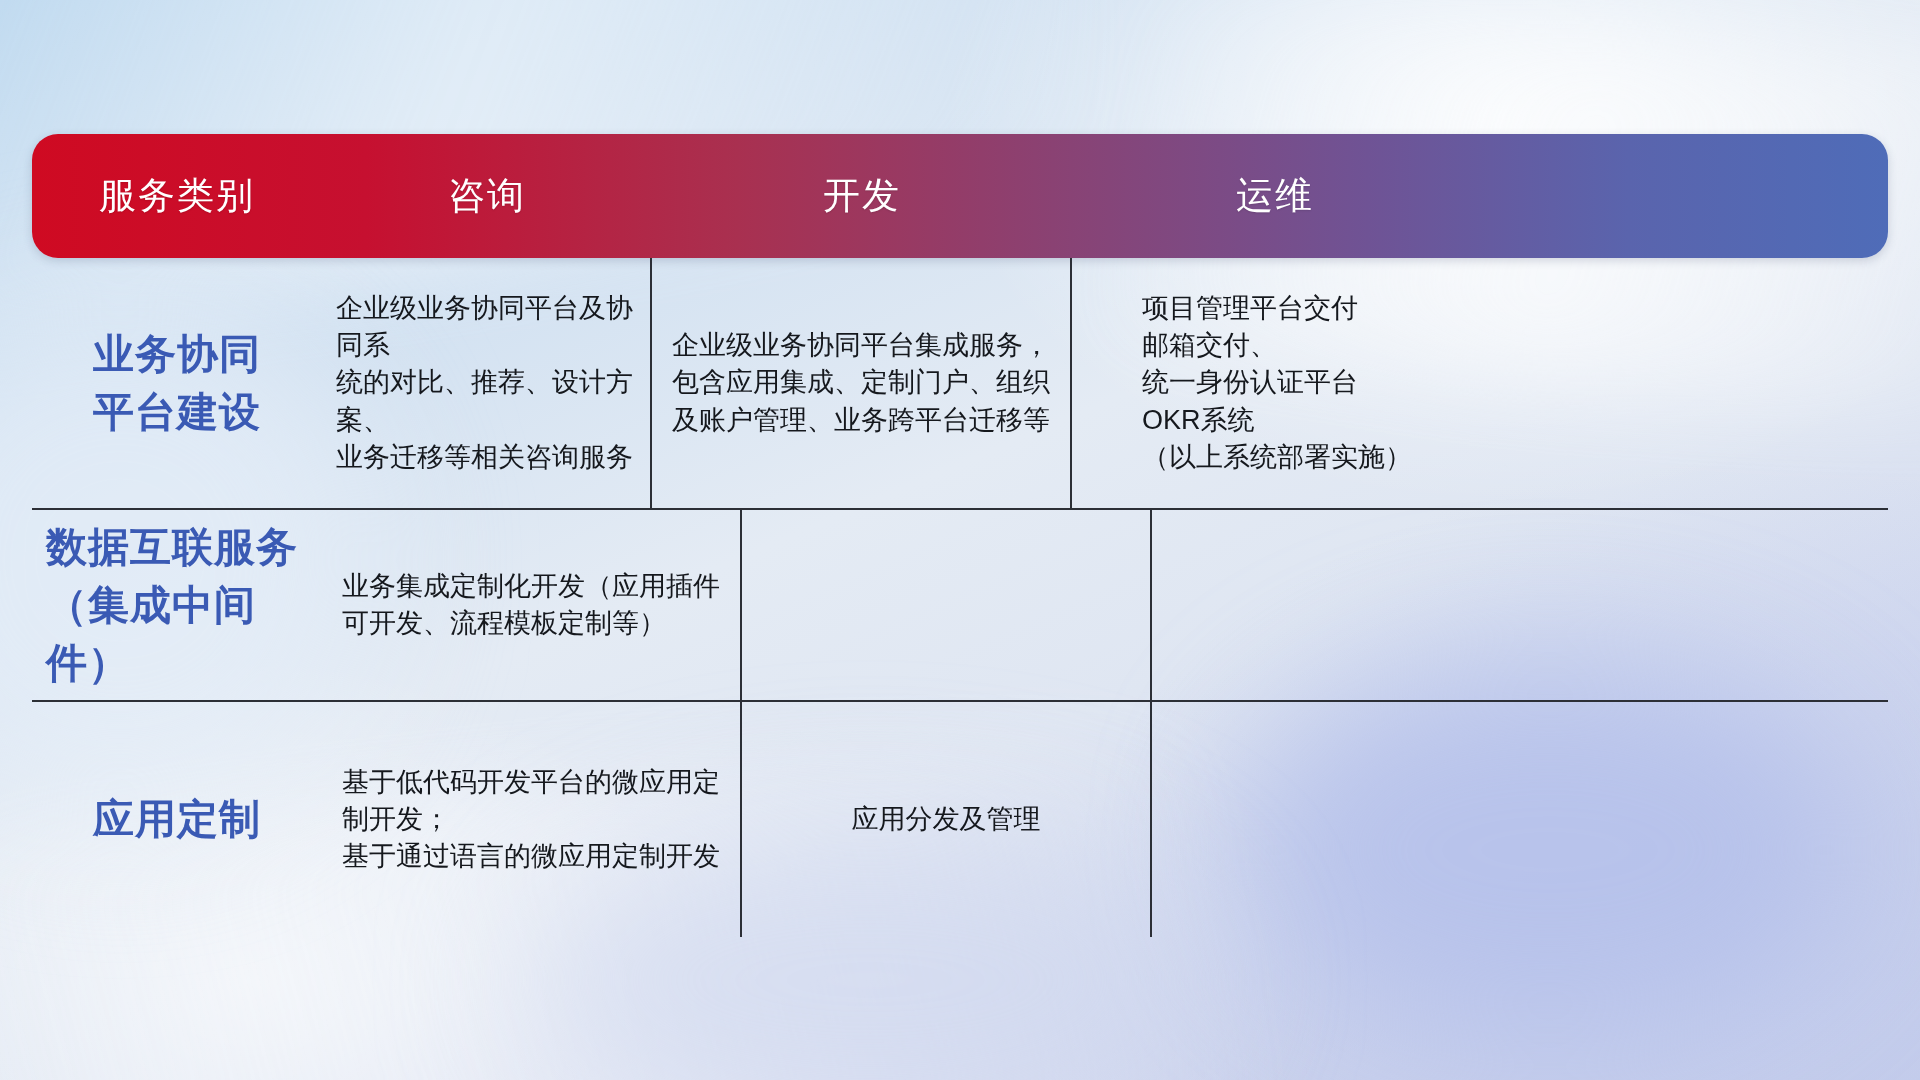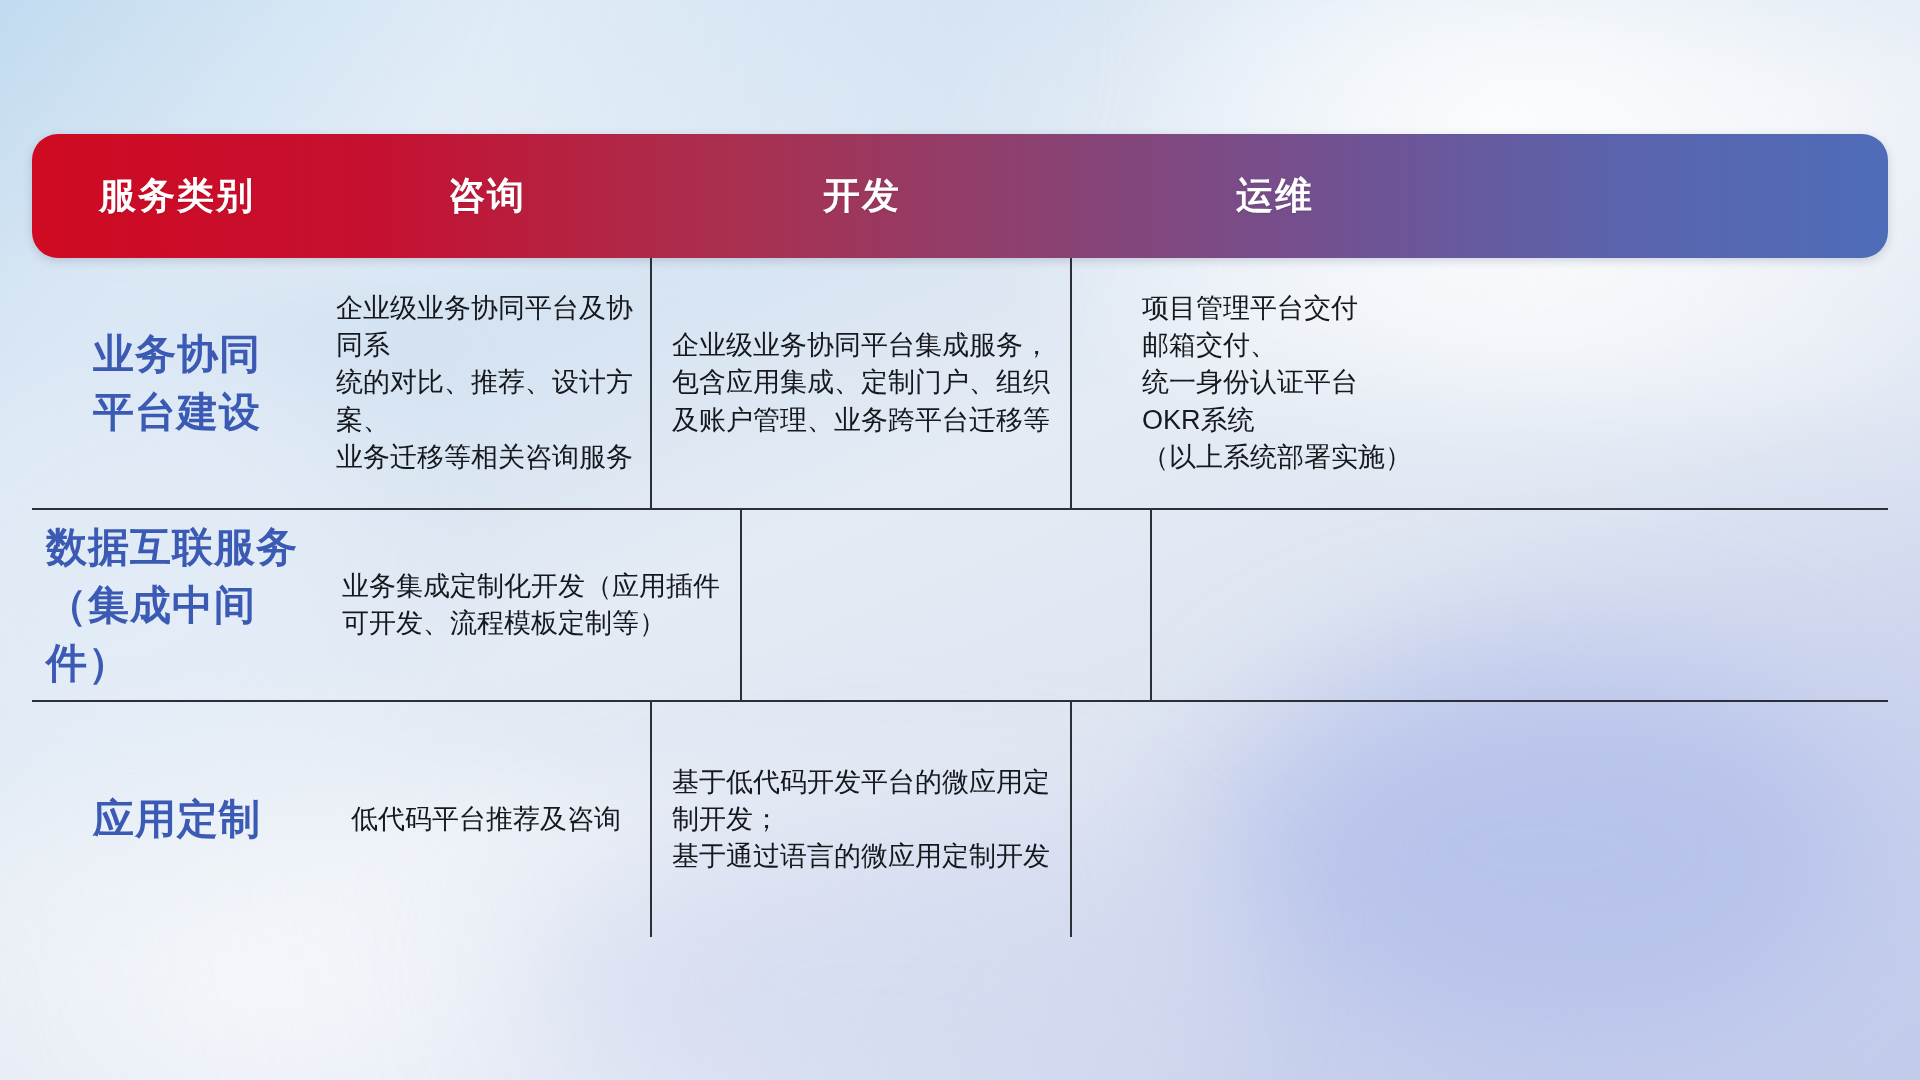--- a/index.html
+++ b/index.html
@@ -81,21 +81,21 @@
     background: linear-gradient(90deg, #cf0a22 0%, #c61030 18%, #a93050 38%, #8a4273 55%, #6f5395 72%, #5a64ad 86%, #4f6cb8 100%);
     box-shadow: 0 3px 10px rgba(40,50,90,0.18);
     overflow: hidden;
   }
   .th {
     display: flex;
     align-items: center;
     justify-content: center;
     color: #ffffff;
     font-size: 37px;
-    font-weight: 700;
+    font-weight: 400;
     letter-spacing: 2px;
     text-shadow: 0 1px 2px rgba(0,0,0,0.12);
   }
 
   .tbody {
     display: flex;
     flex-direction: column;
   }
   .tr {
     display: flex;
@@ -179,22 +179,22 @@
         <div class="td cat c0">数据互联服务
 （集成中间件）</div>
         <div class="td c2">业务集成定制化开发（应用插件
 可开发、流程模板定制等）</div>
         <div class="td c3"></div>
         <div class="td c4"></div>
       </div>
 
       <div class="tr r3">
         <div class="td cat c0">应用定制</div>
-        <div class="td c1">低代码平台推荐及咨询</div>
         <div class="td c2">基于低代码开发平台的微应用定
 制开发；
 基于通过语言的微应用定制开发</div>
+        <div class="td c3">应用分发及管理</div>
         <div class="td c4"></div>
       </div>
 
     </div>
   </div>
 </div>
 
 </body></html>

